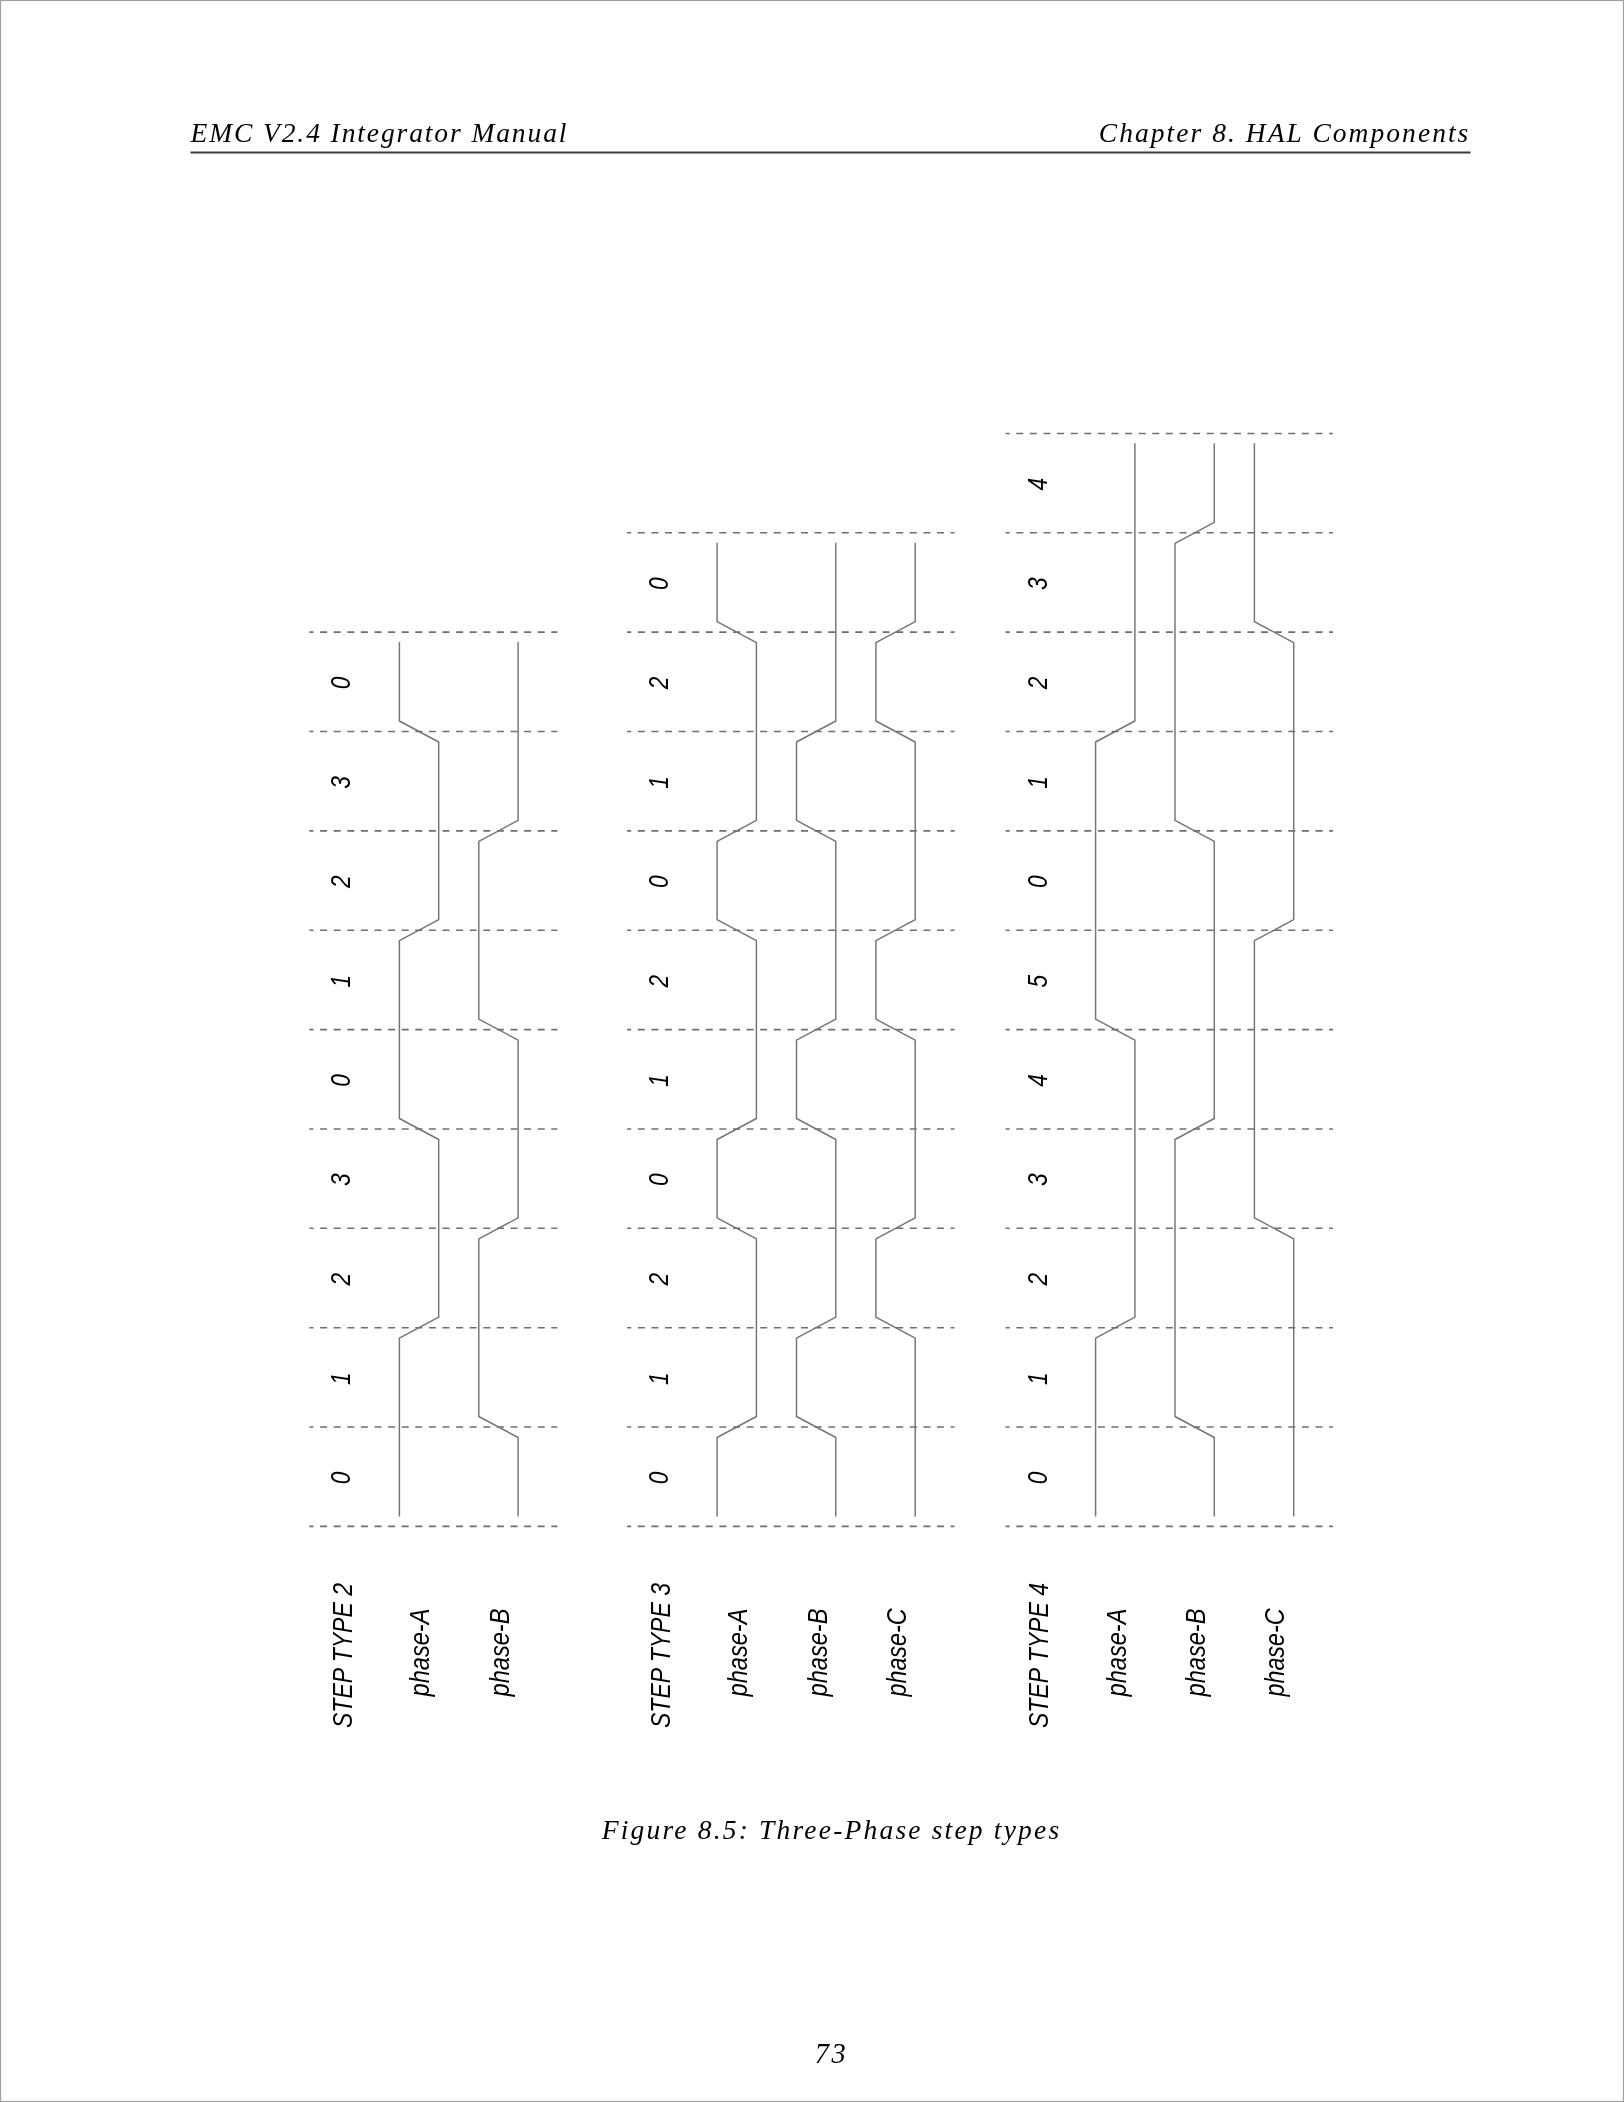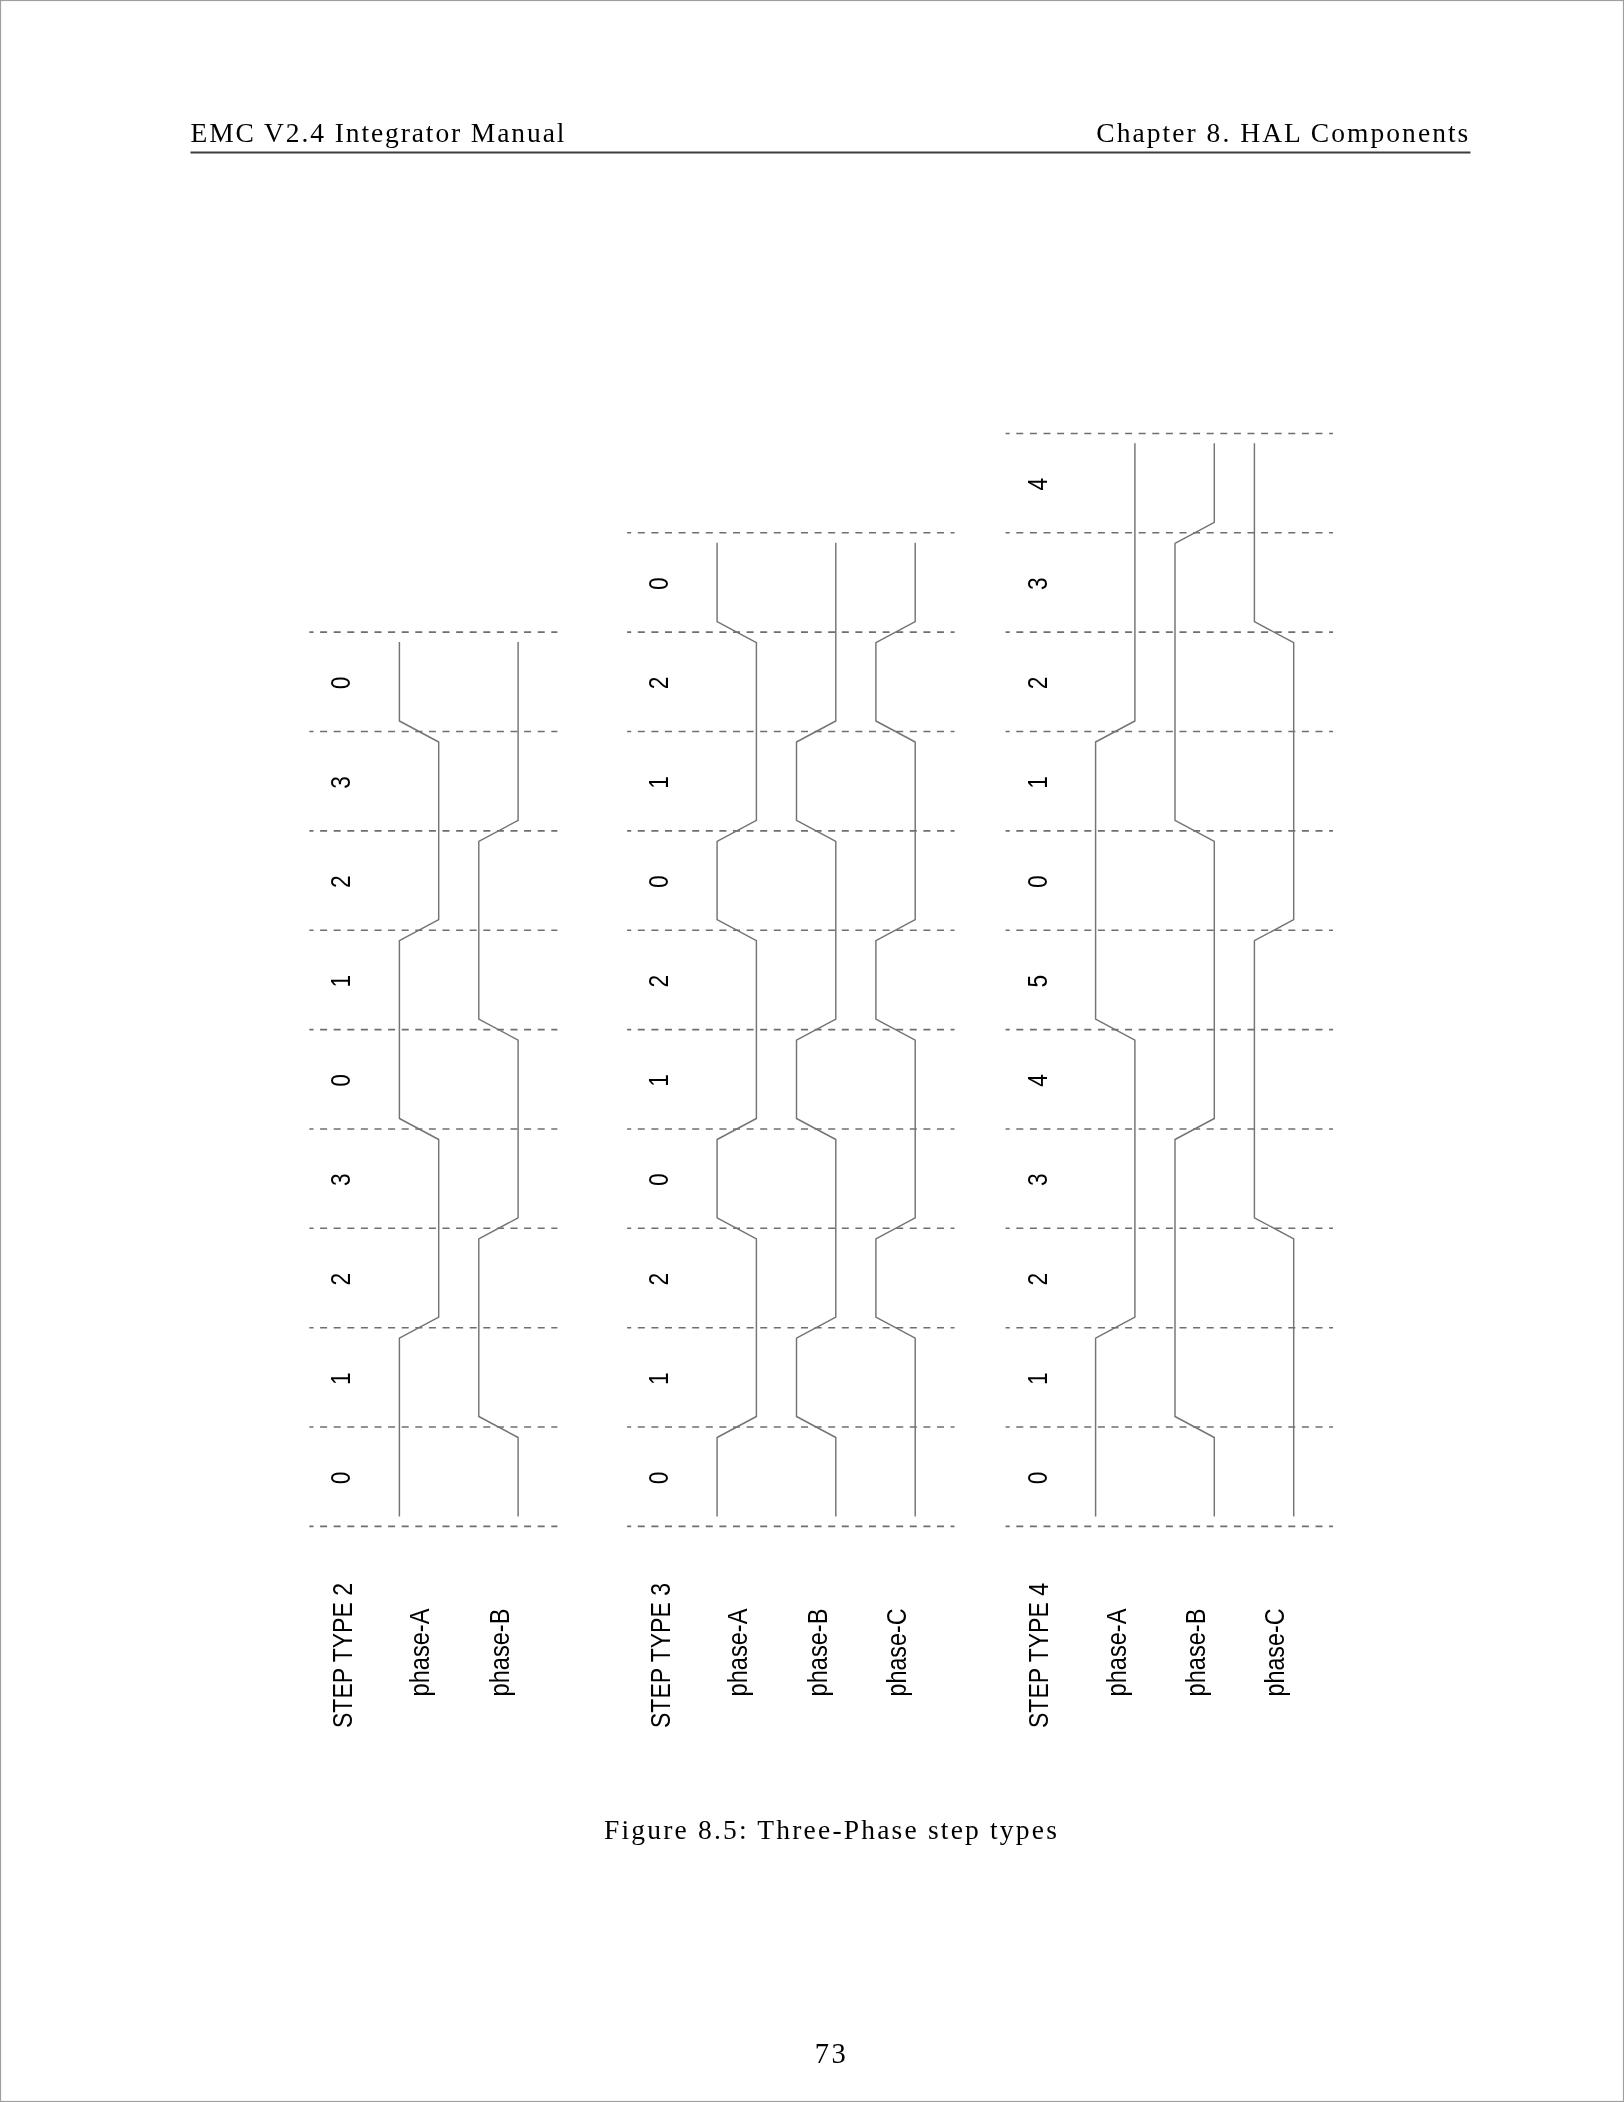--- a/index.html
+++ b/index.html
@@ -1,17 +1,17 @@
 <!DOCTYPE html>
 <html><head>
 <meta charset="utf-8">
 <title>EMC V2.4 Integrator Manual - p.73</title>
 <style>
   html,body{margin:0;padding:0;background:#ffffff;}
-  #page{position:relative;width:1624px;height:2102px;background:#ffffff;overflow:hidden;}
+  #page{position:relative;width:1624px;height:2102px;background:#ffffff;overflow:hidden;font-style:italic;}
   svg text{white-space:pre;}
 </style>
 </head>
 <body>
 
 <div id="page">
 <svg width="1624" height="2102" viewBox="0 0 1624 2102" xmlns="http://www.w3.org/2000/svg">
 
 <rect x="0.5" y="0.5" width="1623" height="2101" fill="none" stroke="#9f9f9f" stroke-width="1.2"></rect>
 

